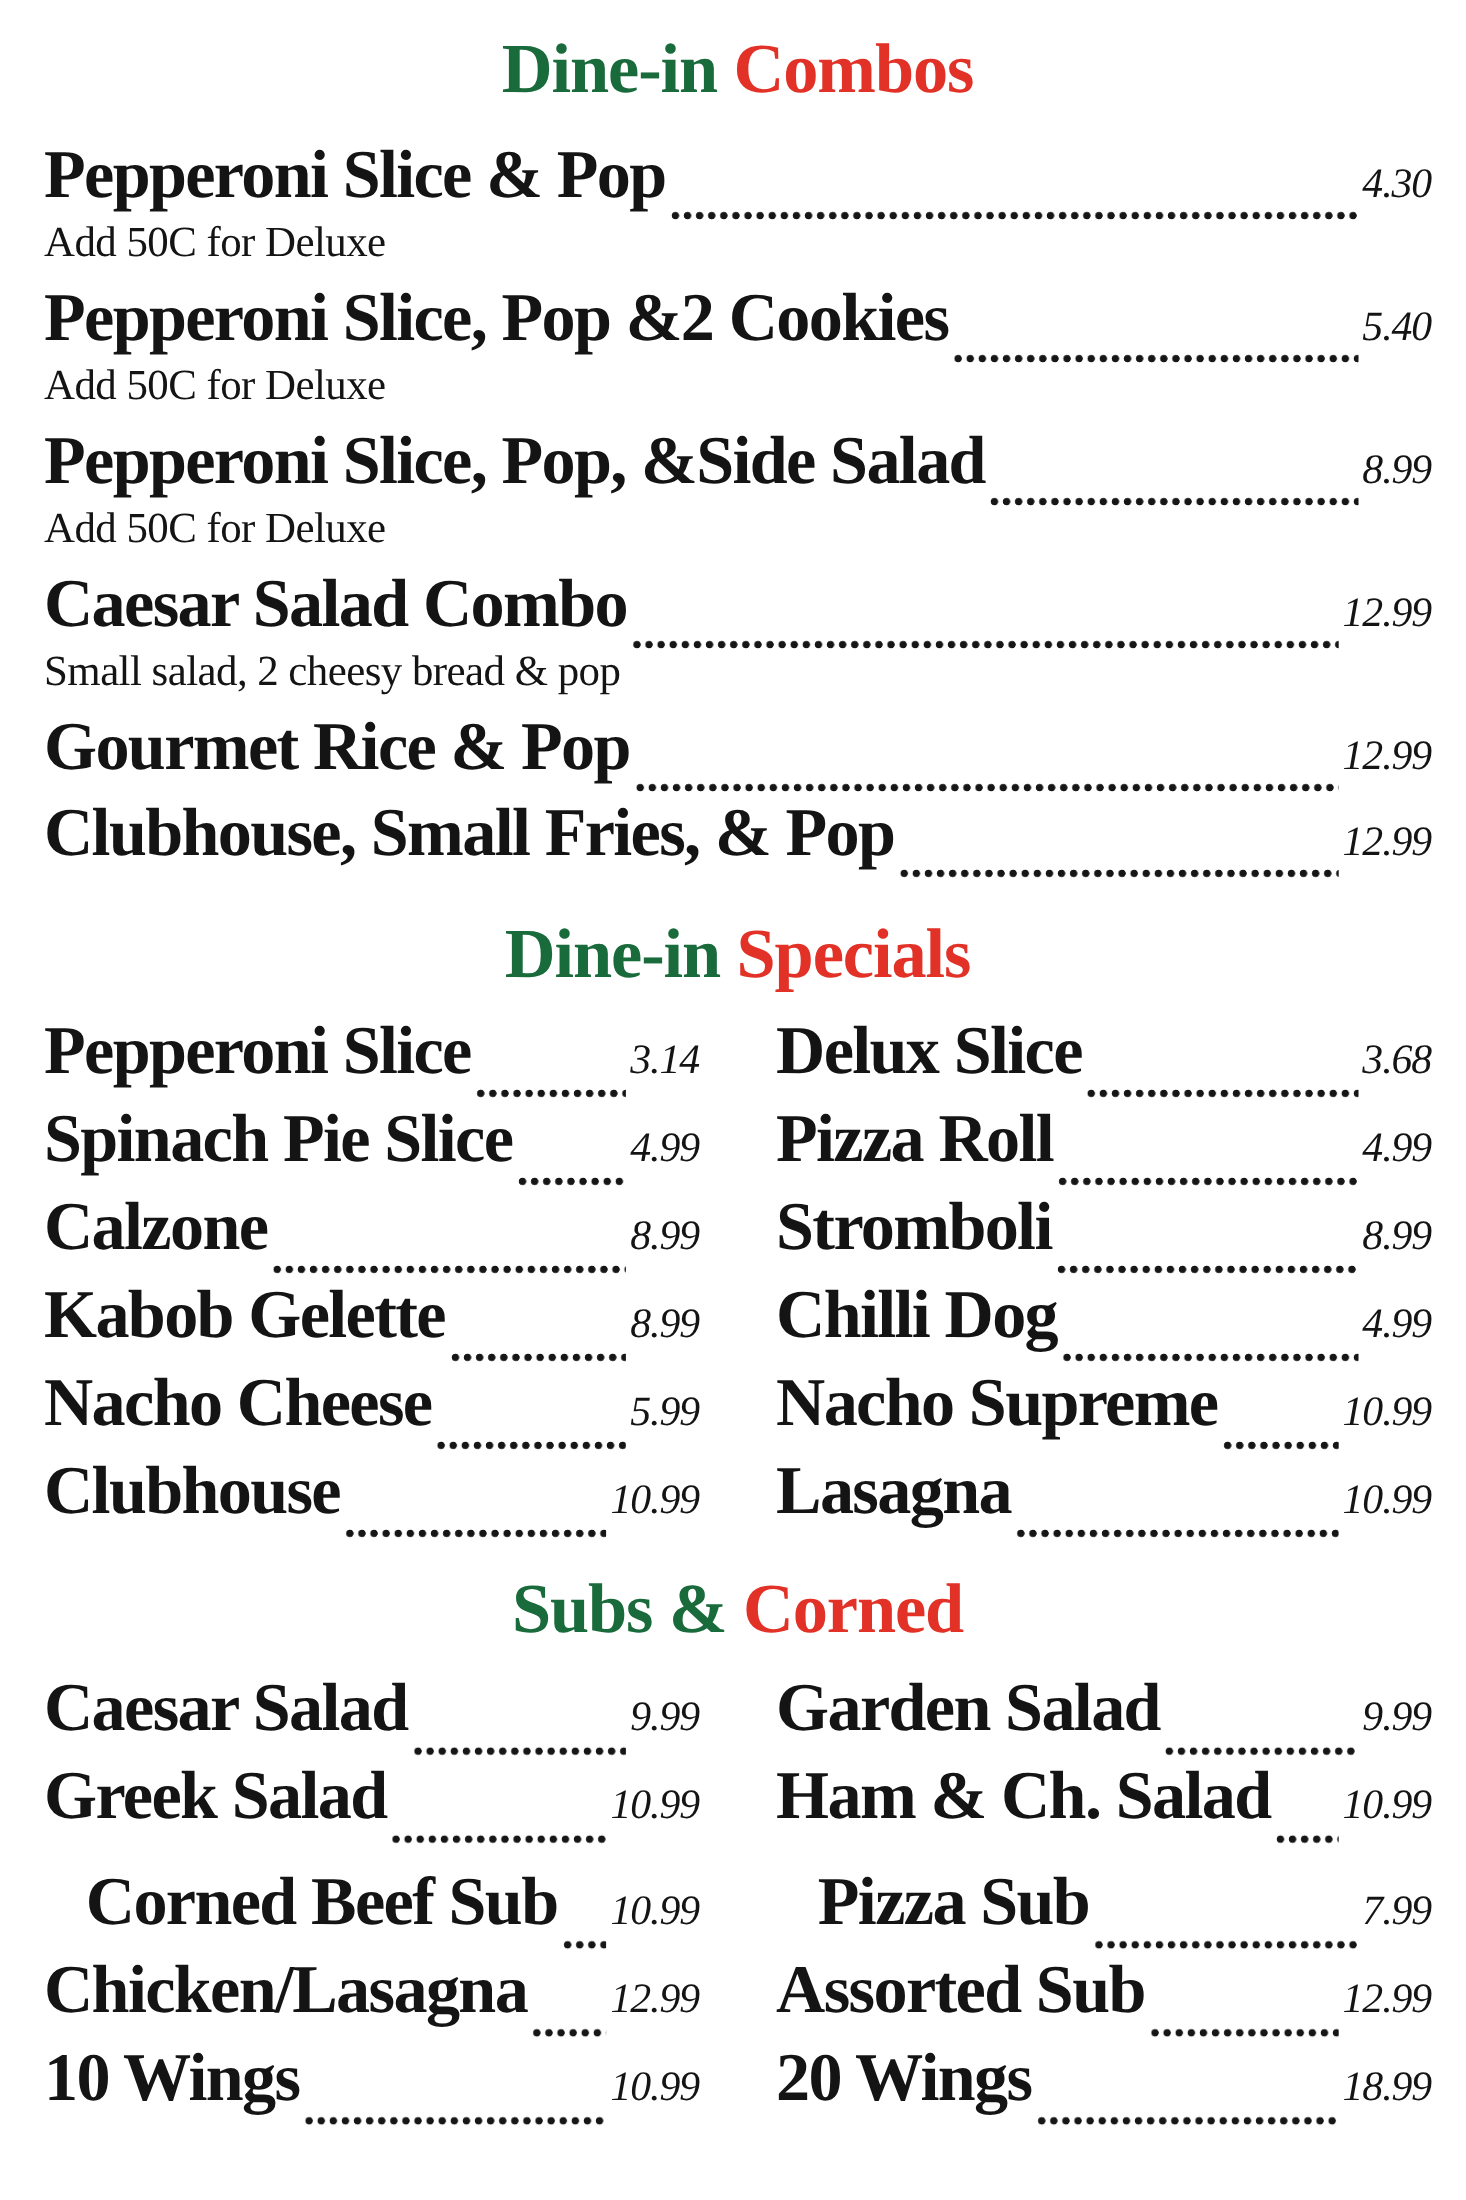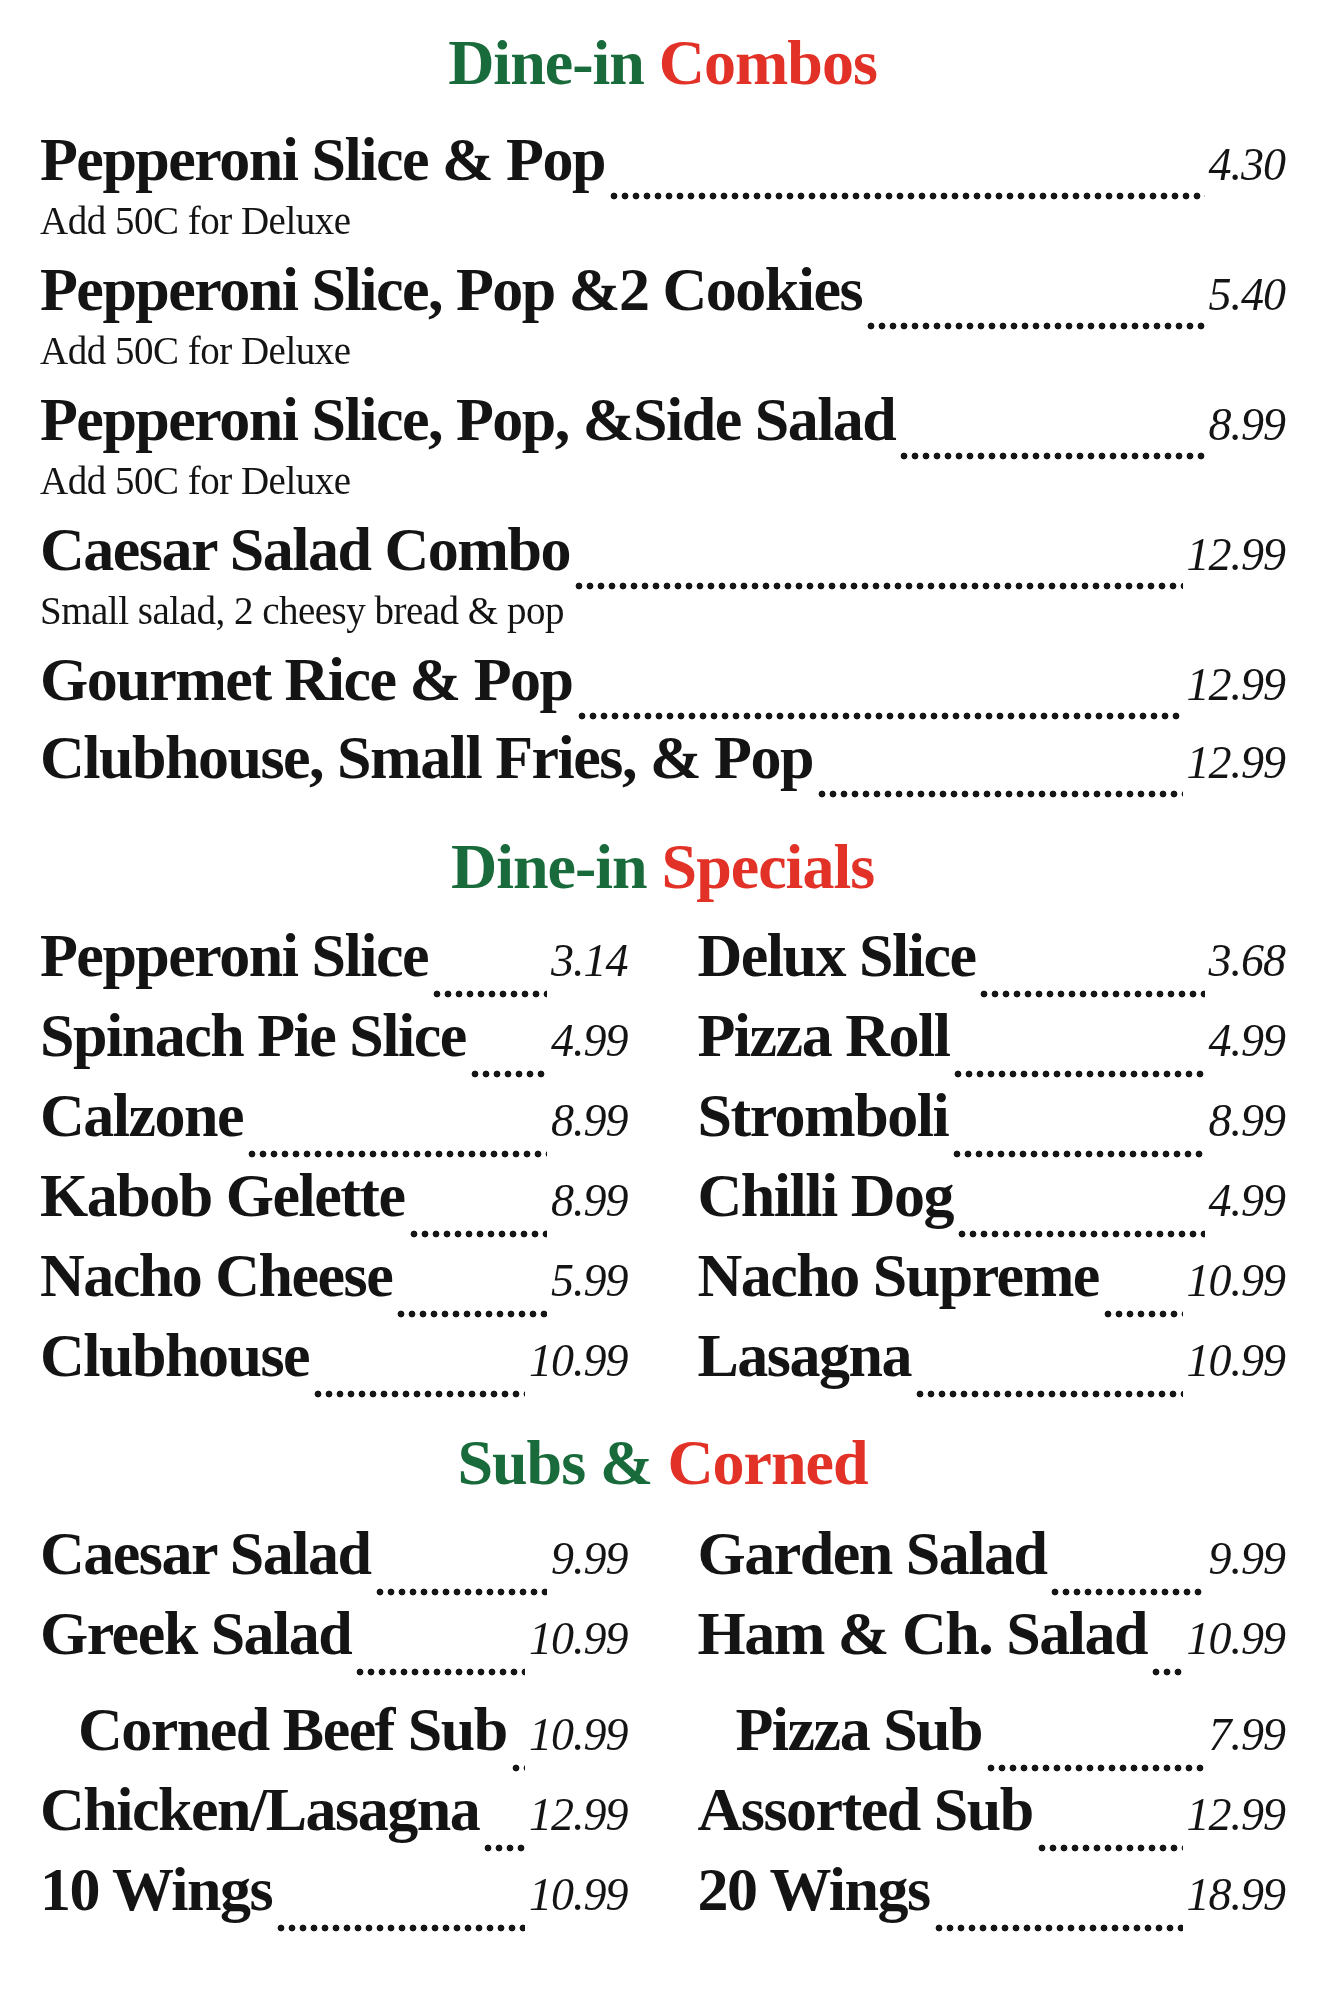--- a/index.html
+++ b/index.html
@@ -2,36 +2,36 @@
 <html style="--green: #1A6B3C; --red: #E23127; --ink: #141414; --bg: #FFFFFF;"><head>
 <meta charset="utf-8">
 <style>
   :root { --green:#1A6B3C; --red:#E23127; --ink:#141414; }
   * { box-sizing: border-box; }
   html,body { margin:0; padding:0; }
   body {
     width:1333px; height:2000px; background:#ffffff; color:var(--ink);
     font-family:"Liberation Serif","DejaVu Serif",serif; overflow:hidden;
   }
-  .menu { padding:30px 48px 0 40px; }
+  .menu { padding:30px 32px 0 40px; }
 
   .title {
     text-align:center; font-weight:bold; font-size:64px; line-height:66px;
     letter-spacing:-1px; margin:0;
   }
   .title .tg { color:var(--green); margin-right:15px; }
   .title .tr { color:var(--red); }
   .t1 { margin:0 0 28px 0; }
   .t2 { margin:34px 0 20px 0; }
   .t3 { margin:30px 0 22px 0; }
 
   .row { display:flex; align-items:baseline; height:78px; }
   .twocol .row { height:80px; }
   .nm { font-weight:bold; font-size:62px; letter-spacing:-1.5px; white-space:nowrap; }
-  .pr { font-style:italic; font-size:46px; letter-spacing:-1px; white-space:nowrap;font-family:Liberation Serif, serif; }
+  .pr { font-style:italic; font-size:38px; letter-spacing:-1px; white-space:nowrap;font-family:Liberation Serif, serif; }
   .dots {
     flex:1 1 auto; min-width:6px; height:8px; margin:0 4px 2px 5px; align-self:flex-end;
     background-image:radial-gradient(circle at 4px 4px, #161616 3.1px, transparent 3.7px);
     background-size:11px 8px; background-repeat:repeat-x; background-position:left bottom;
   }
   .note {
     font-size:39px; line-height:54px; height:54px;
     letter-spacing:-0.5px; margin:-8px 0 6px 0;
   }
   .twocol { display:flex; gap:70px; }

